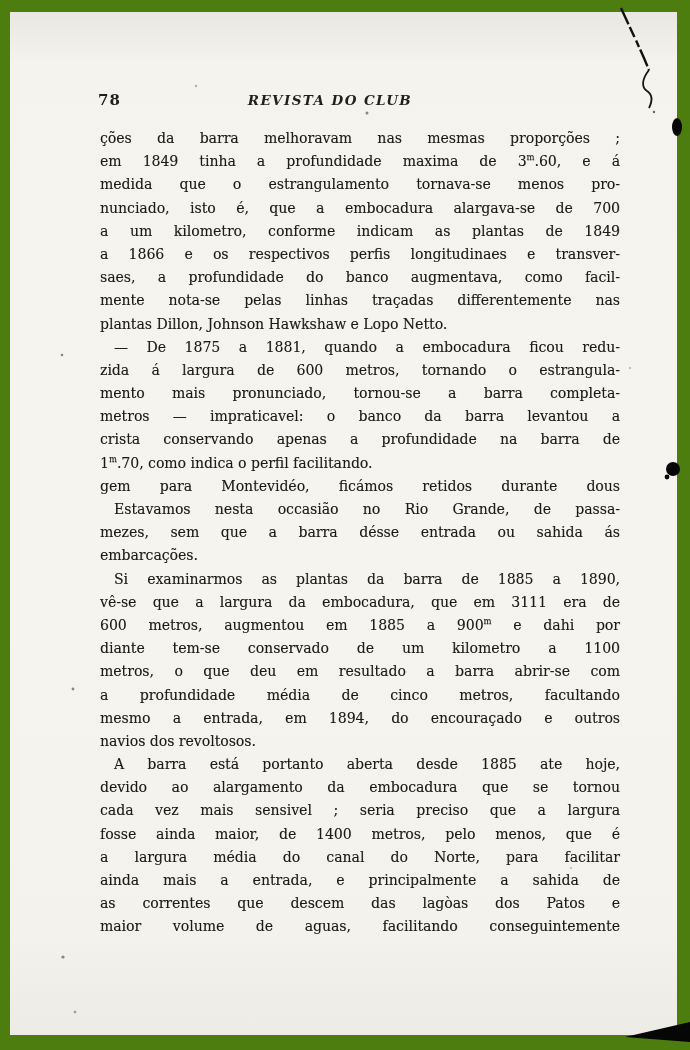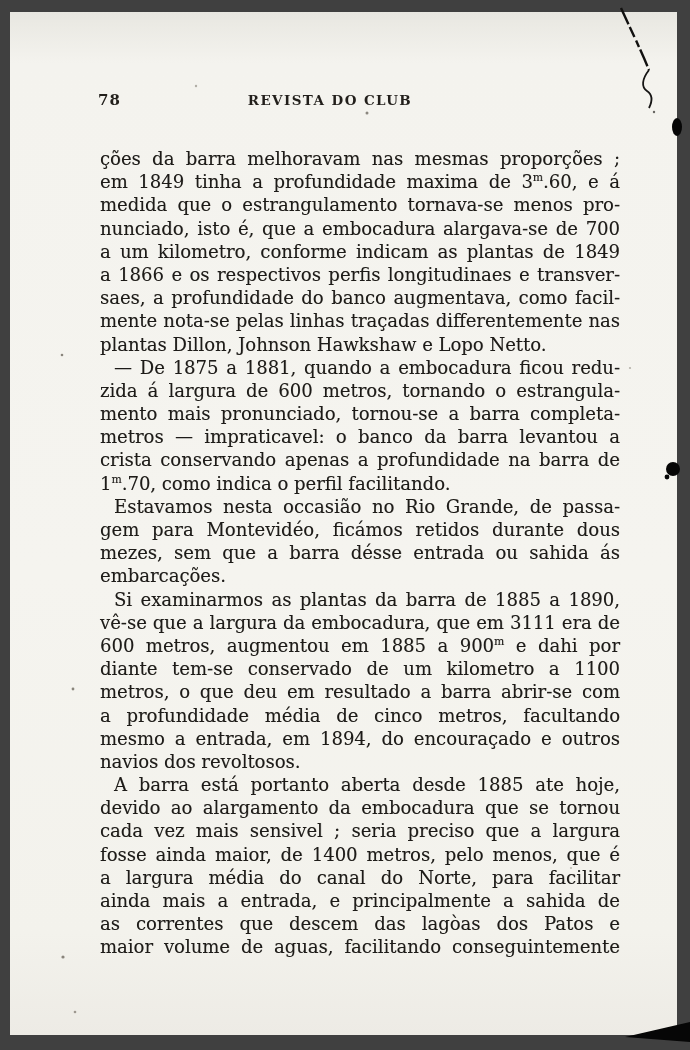--- a/index.html
+++ b/index.html
@@ -1,36 +1,36 @@
 <!DOCTYPE html>
 <html><head>
 <meta charset="utf-8">
 <style>
   html,body{margin:0;padding:0;}
   body{
     width:690px;height:1050px;overflow:hidden;
     background:#060606;
     font-family:"DejaVu Serif","Liberation Serif",serif;
   }
-  .scan{position:relative;width:690px;height:1050px;background:#404040;}
+  .scan{position:relative;width:690px;height:1050px;background:#4d7c0f;}
   .page{
     position:absolute;left:10px;top:12px;width:667px;height:1023px;
     background:linear-gradient(180deg,#e8e7e1 0%,#f4f3ee 5%,#f5f4ef 55%,#f3f2ec 90%,#edebe5 100%);
   }
   .page-number{
     position:absolute;left:88px;top:79px;
     font-size:15px;font-weight:bold;color:#221f1b;letter-spacing:1px;
   }
   .running-title{
     position:absolute;left:0;top:80px;width:640px;text-align:center;
-    font-size:13.5px;font-weight:bold;color:#221f1b;letter-spacing:1.4px;
+    font-size:13.5px;font-weight:bold;color:#221f1b;letter-spacing:1.4px;font-style:italic;
   }
   .textblock{
-    position:absolute;left:90px;top:135px;width:520px;
-    font-size:18px;line-height:23.2px;color:#1d1b18;
+    position:absolute;left:90px;top:115px;width:520px;
+    font-size:14px;line-height:23.2px;color:#1d1b18;
     text-shadow:0.3px 0.3px 0.5px rgba(25,22,18,0.35);
   }
   .line{height:23.2px;}
   .line.j{text-align:justify;text-align-last:justify;}
   .line.ind{text-indent:14px;}
   .line .i{}
   .line .sup{vertical-align:super;font-size:0.6em;line-height:0;}
   svg.artifacts{position:absolute;left:0;top:0;pointer-events:none;}
 </style>
 </head>
@@ -49,22 +49,22 @@
         <div class="line j"><span>a 1866 e os respectivos perfis longitudinaes e transver-</span></div>
         <div class="line j"><span>saes, a profundidade do banco augmentava, como facil-</span></div>
         <div class="line j"><span>mente nota-se pelas linhas traçadas differentemente nas</span></div>
         <div class="line"><span>plantas Dillon, Johnson Hawkshaw e Lopo Netto.</span></div>
         <div class="line j ind"><span>— De 1875 a 1881, quando a embocadura ficou redu-</span></div>
         <div class="line j"><span>zida á largura de 600 metros, tornando o </span><span class="i">estrangula-</span></div>
         <div class="line j"><span class="i">mento mais pronunciado</span><span>, tornou-se a barra completa-</span></div>
         <div class="line j"><span>metros — </span><span class="i">impraticavel:</span><span> o banco da barra levantou a</span></div>
         <div class="line j"><span>crista conservando apenas a profundidade na barra de</span></div>
         <div class="line"><span>1</span><span class="sup">m</span><span>.70, como indica o perfil facilitando.</span></div>
+        <div class="line j"><span>gem para Montevidéo, ficámos retidos durante dous</span></div>
         <div class="line j ind"><span>Estavamos nesta occasião no Rio Grande, de passa-</span></div>
-        <div class="line j"><span>gem para Montevidéo, ficámos retidos durante dous</span></div>
         <div class="line j"><span>mezes, sem que a barra désse entrada ou sahida ás</span></div>
         <div class="line"><span>embarcações.</span></div>
         <div class="line j ind"><span>Si examinarmos as plantas da barra de 1885 a 1890,</span></div>
         <div class="line j"><span>vê-se que a largura da embocadura, que em 3111 era de</span></div>
         <div class="line j"><span>600 metros, augmentou em 1885 a 900</span><span class="sup">m</span><span> e dahi por</span></div>
         <div class="line j"><span>diante tem-se conservado de um kilometro a 1100</span></div>
         <div class="line j"><span>metros, o que deu em resultado a barra abrir-se com</span></div>
         <div class="line j"><span>a profundidade média de cinco metros, facultando</span></div>
         <div class="line j"><span>mesmo a entrada, em 1894, do encouraçado e outros</span></div>
         <div class="line"><span>navios dos revoltosos.</span></div>

